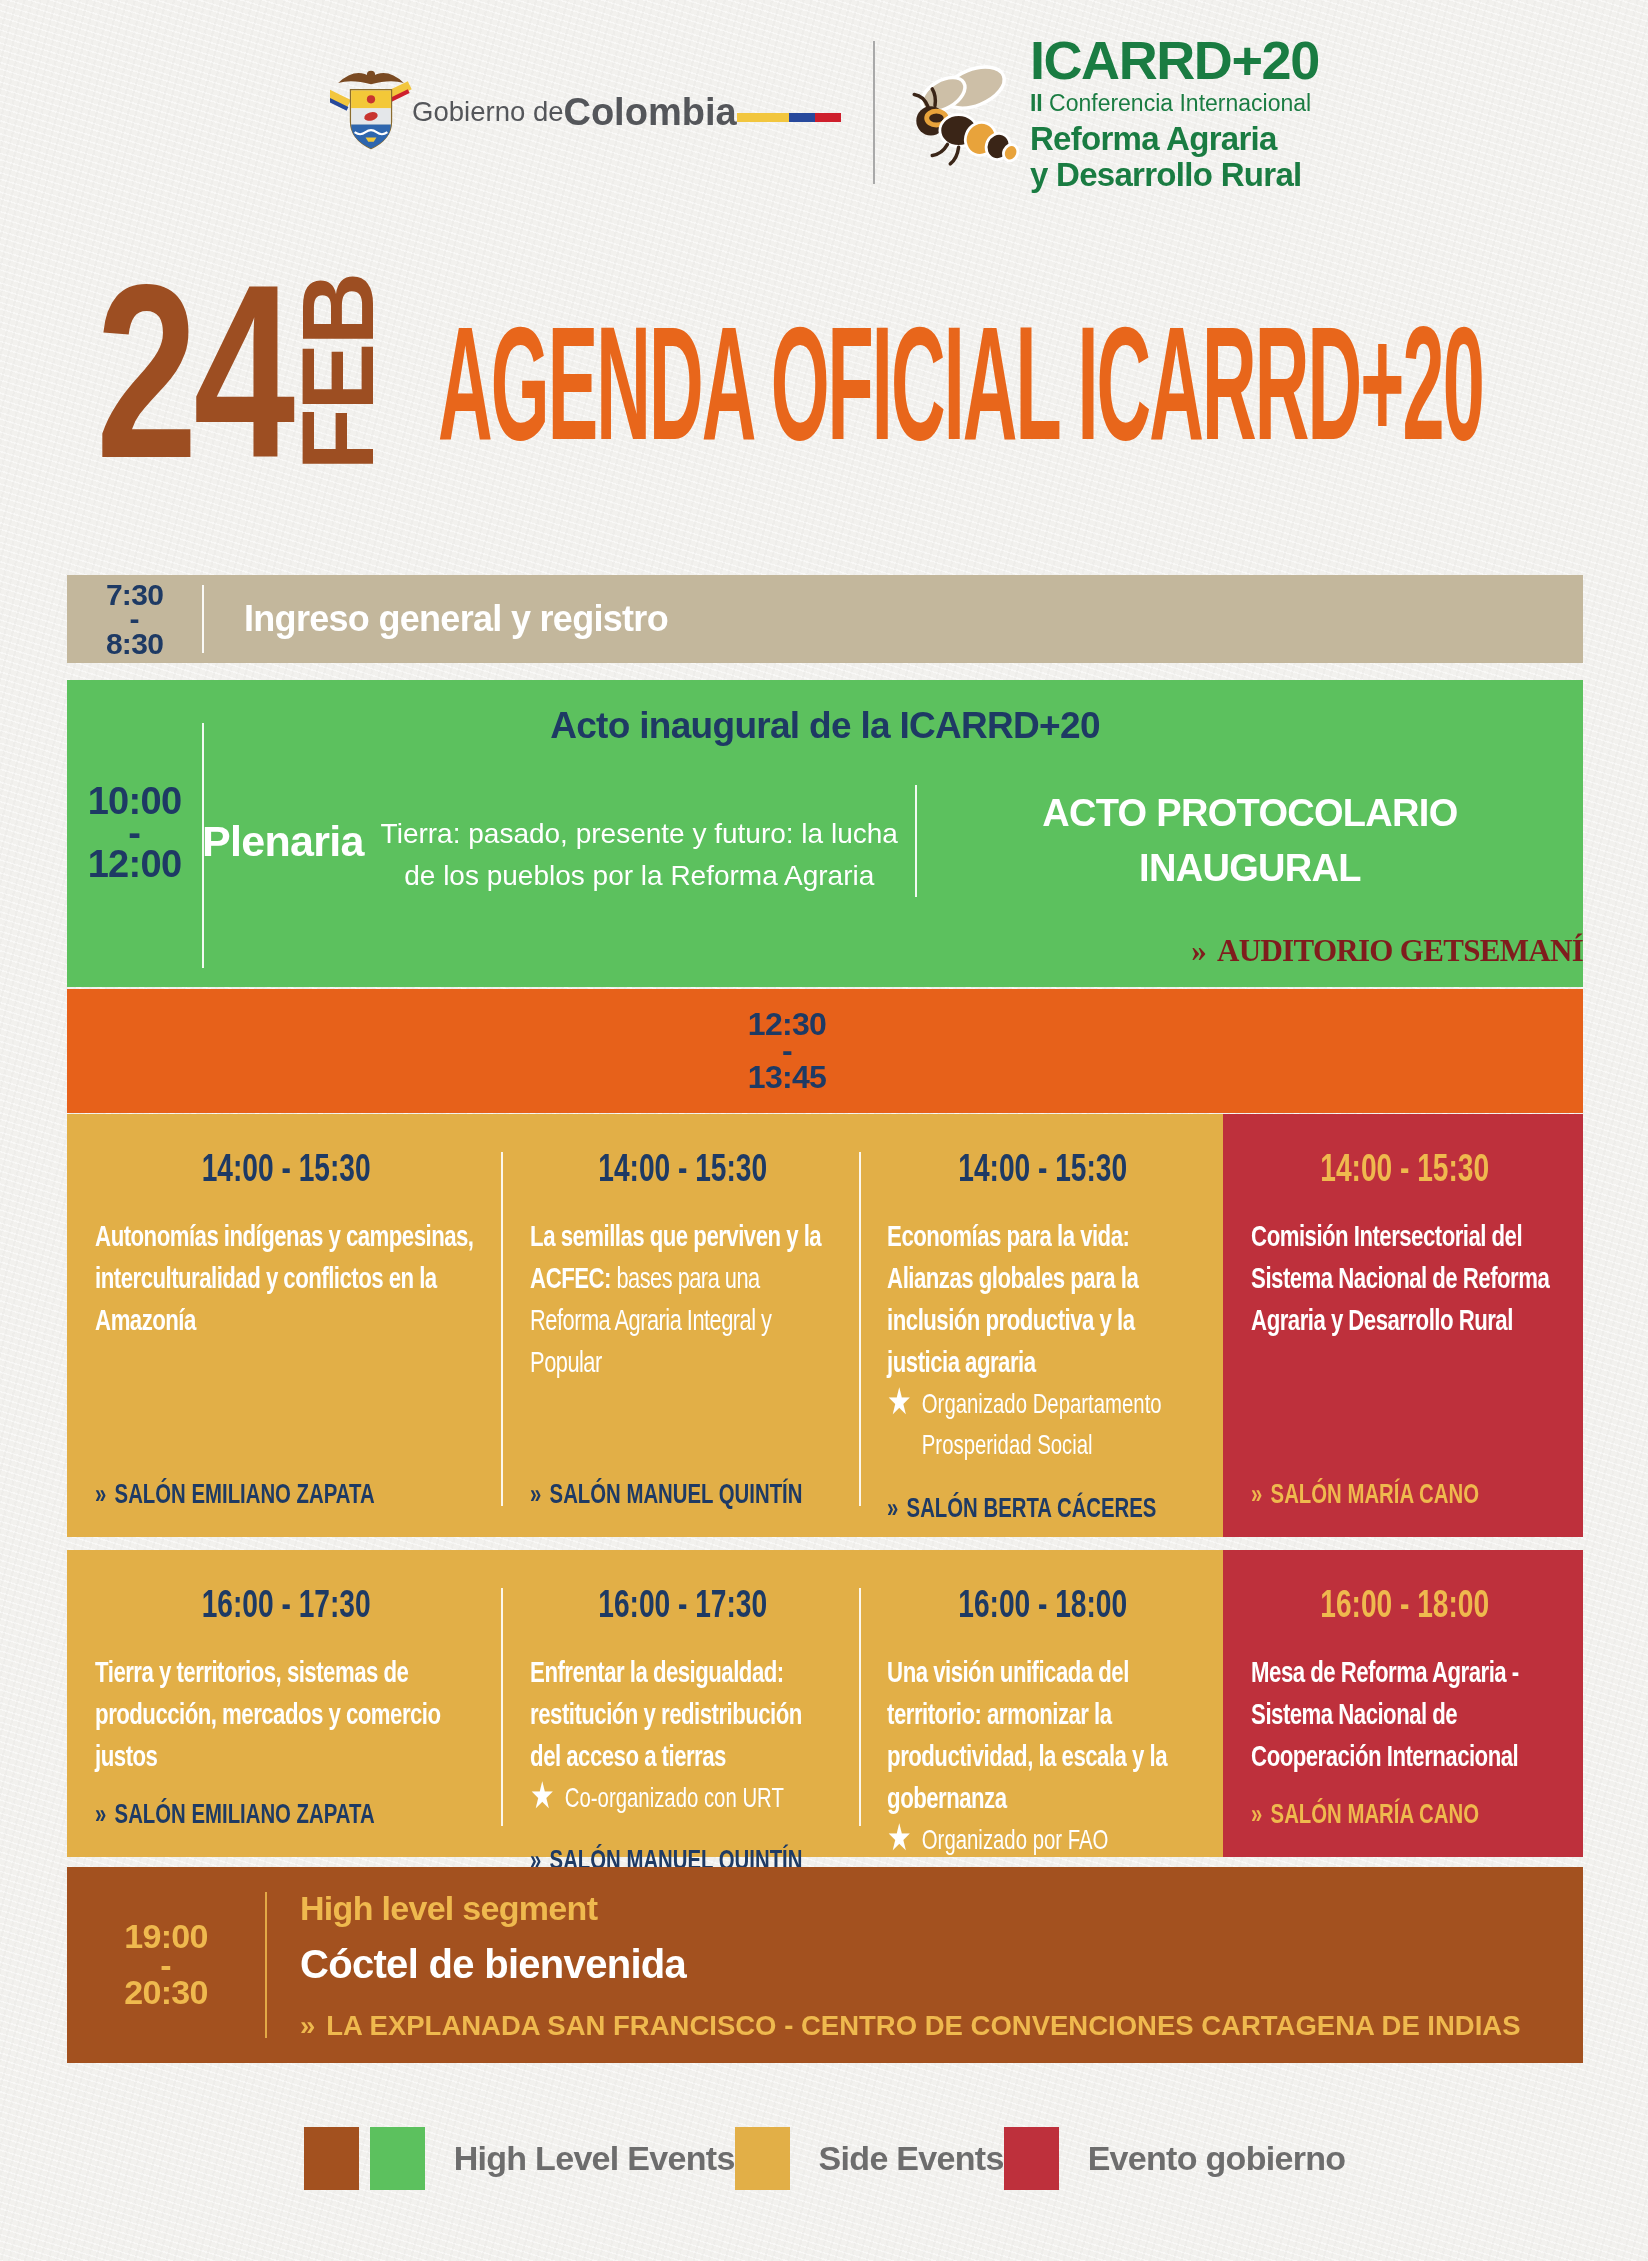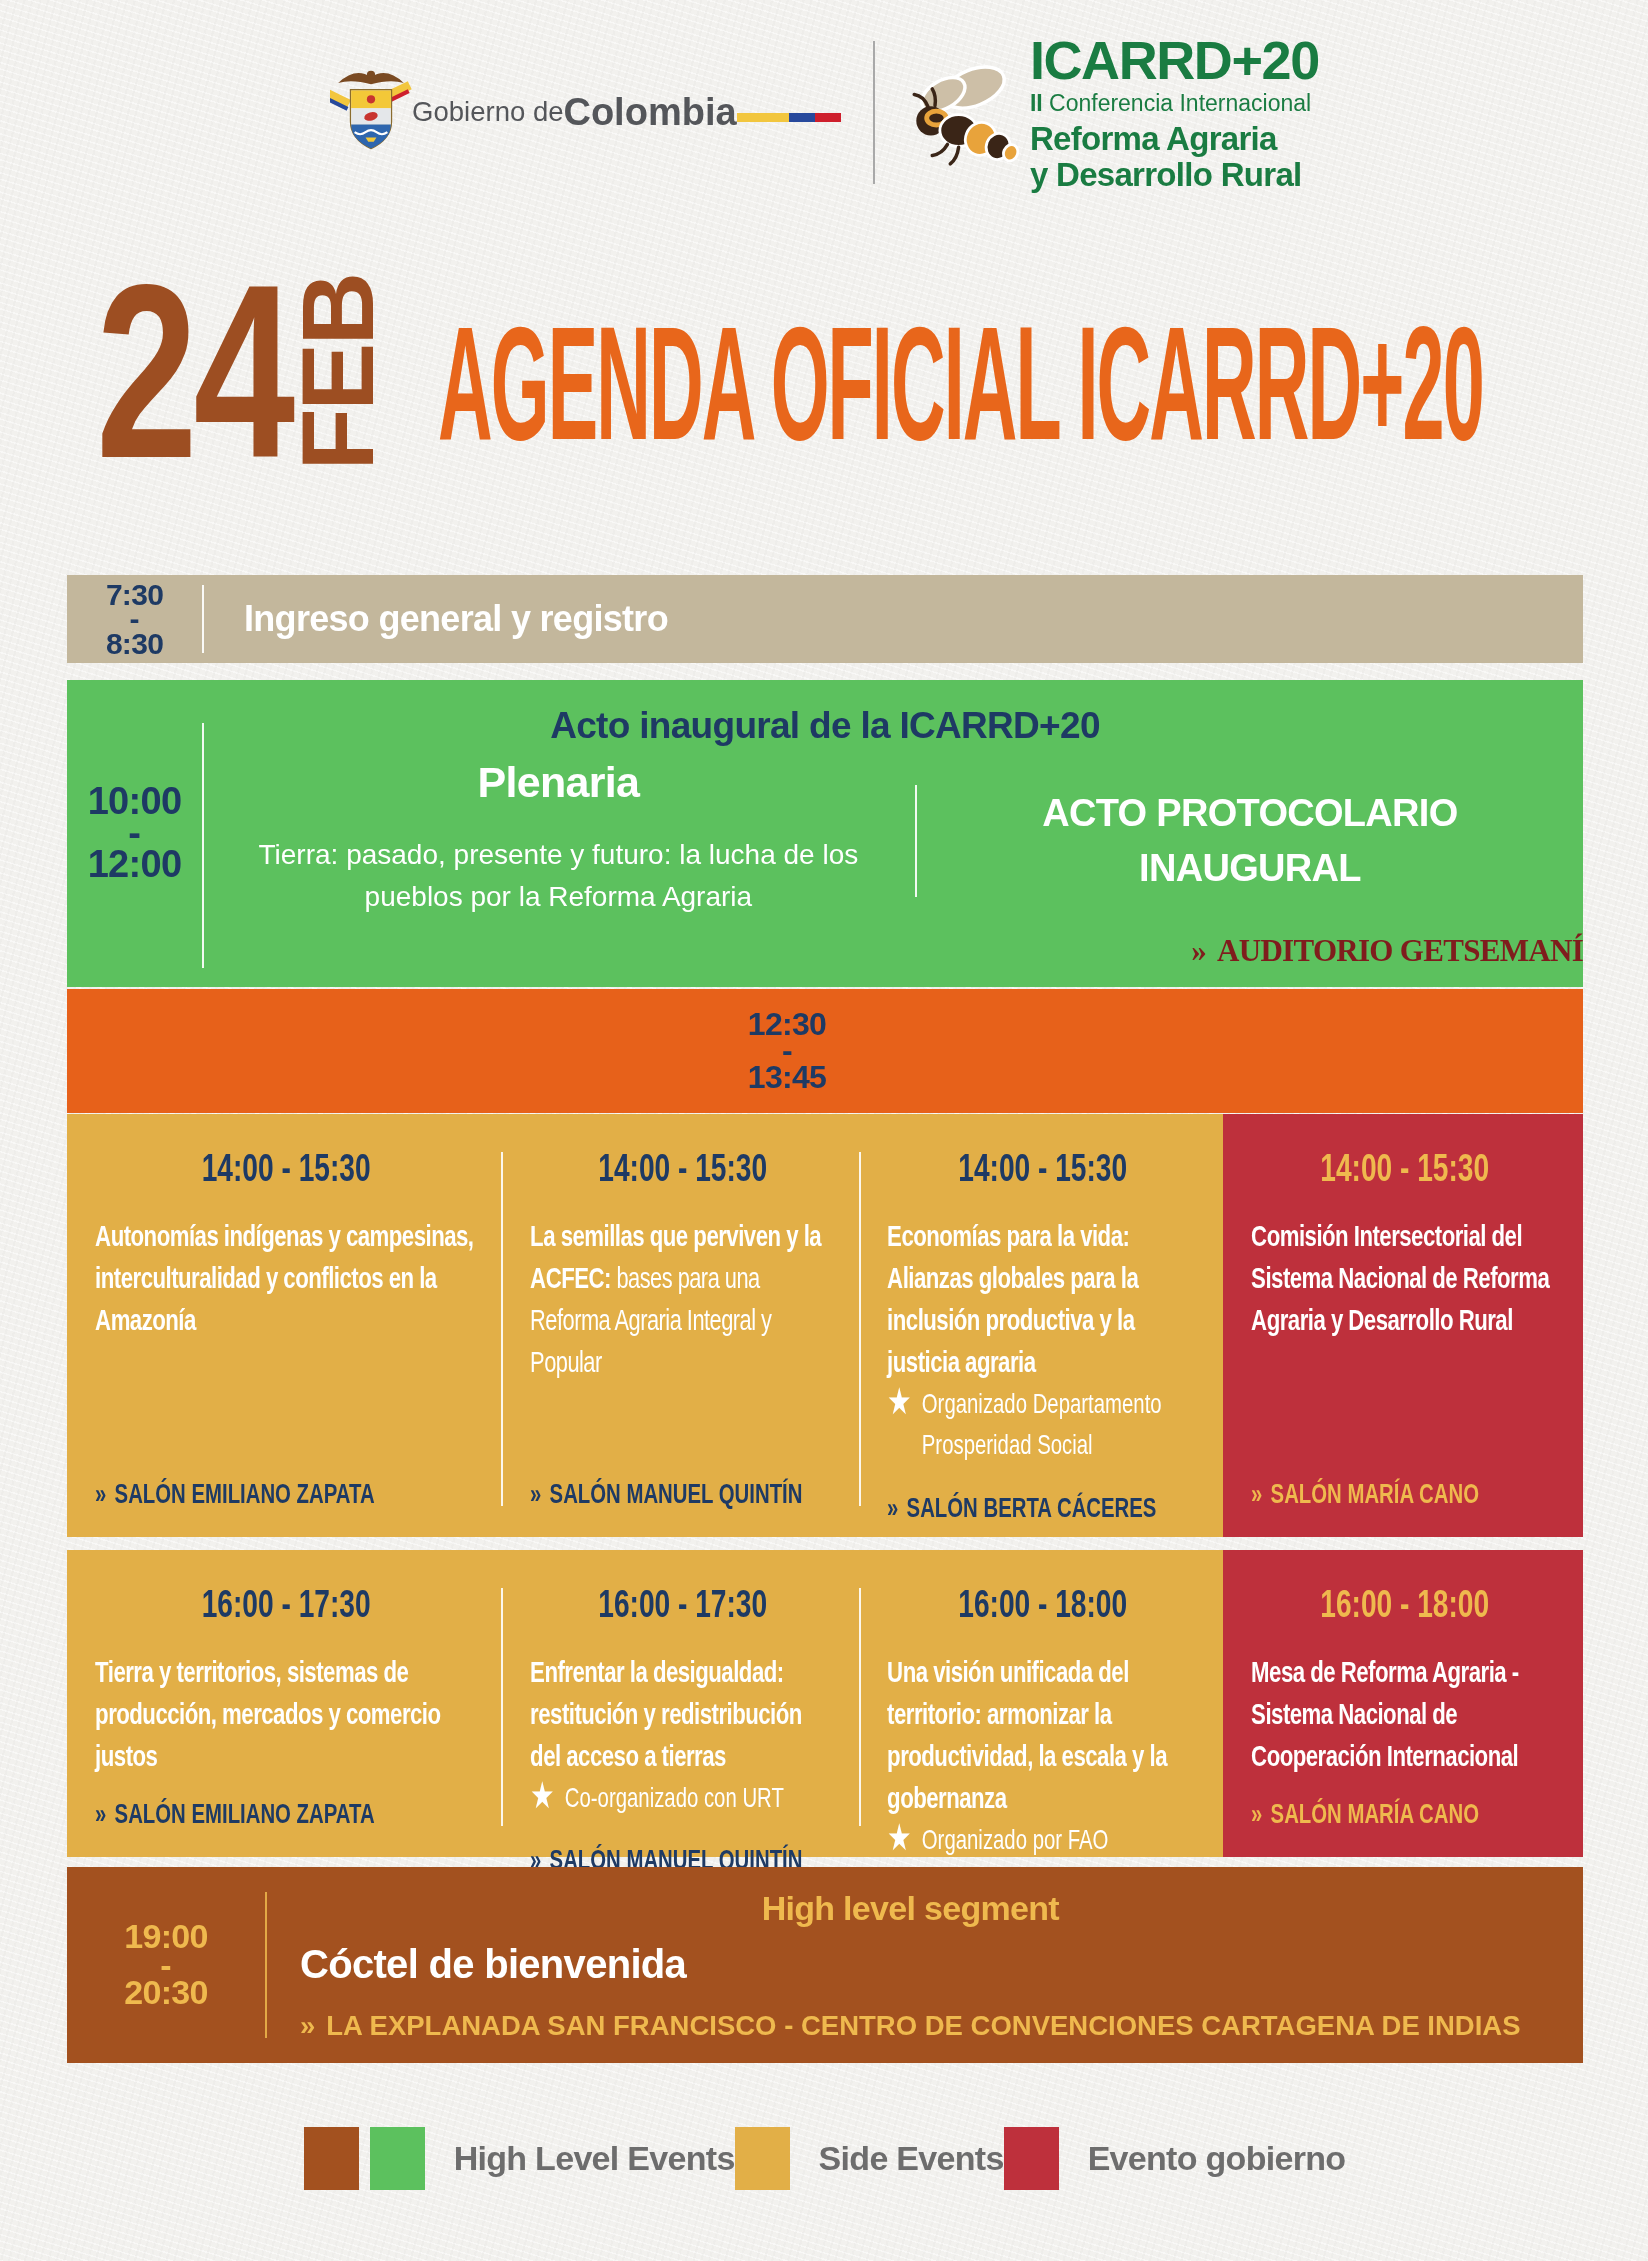--- a/index.html
+++ b/index.html
@@ -47,21 +47,21 @@
   .row-reg .vline{left:135px;top:9.6px;bottom:9.6px;}
   .reg-title{position:absolute;left:177px;top:50%;transform:translateY(-50%);color:#FFFFFF;
              font-size:36px;font-weight:bold;letter-spacing:-0.7px;}
   
   .row-inaug{top:680px;height:307px;background:#5CC15E;}
   .inaug-title{position:absolute;top:25px;left:0;width:100%;text-align:center;color:#1E3A64;
                font-size:37px;font-weight:bold;letter-spacing:-0.7px;}
   .row-inaug .time-col{width:135px;font-size:38px;}
   .row-inaug .vline{left:135px;top:43px;bottom:19px;}
   .inaug-cols{position:absolute;left:135px;right:0;top:84px;bottom:69px;display:flex;}
-  .in-left{flex:1.07;display:flex;flex-direction:column;align-items:center;justify-content:flex-end;}
+  .in-left{flex:1.07;display:flex;flex-direction:row;align-items:center;justify-content:flex-end;}
   .plenaria{font-size:43px;font-weight:bold;color:#fff;letter-spacing:-0.7px;}
   .plen-desc{margin-top:27.5px;width:88%;text-align:center;color:#fff;font-size:28px;line-height:1.5;}
   .in-vline{width:2.1px;background:rgba(255,255,255,0.92);margin:20.6px 0;}
   .in-right{flex:1;display:flex;align-items:center;justify-content:center;}
   .protocol{width:74%;text-align:center;color:#fff;font-size:38px;font-weight:bold;line-height:1.45;letter-spacing:-0.7px;}
   .inaug-venue{position:absolute;bottom:18px;width:100%;text-align:right;color:#7f1d1d;
                font-size:31px;font-weight:bold;letter-spacing:-0.7px;font-family:Liberation Serif, serif;}
   
   .row-lunch{top:989px;height:124px;background:#E7611A;display:flex;align-items:center;
              justify-content:center;gap:36px;padding-right:76px;}
@@ -88,21 +88,21 @@
            align-items:flex-start;width:94%;}
   .ev-note .star{font-size:37px;line-height:1.05;}
   .ev-venue{color:#1E3A64;font-size:27.5px;font-weight:bold;}
   .ev.red .ev-venue{color:#EFB94E;}
   .chev{margin-right:11px;}
   
   .row-eve{top:1867px;height:196px;background:#A3511F;}
   .row-eve .time-col{width:198px;color:#EFB94E;font-size:34px;}
   .eve-vline{left:198px;top:25px;bottom:25px;background:rgba(239,185,78,0.85);}
   .eve-body{position:absolute;left:233px;top:22px;}
-  .eve-hls{color:#EFB94E;font-size:34px;font-weight:bold;letter-spacing:-0.7px;text-align:center;}
+  .eve-hls{color:#EFB94E;font-size:34px;font-weight:bold;letter-spacing:-0.7px;}
   .eve-sub{color:#fff;font-size:40px;font-weight:bold;margin-top:13.7px;letter-spacing:-0.7px;}
   .eve-venue{color:#EFB94E;font-size:27.5px;font-weight:bold;margin-top:23px;}
   
   .legend{position:absolute;top:2127px;left:0;width:100%;display:flex;justify-content:center;
           align-items:center;}
   .leg-item{display:flex;align-items:center;gap:29px;}
   .swatches{display:flex;gap:11px;}
   .sw{width:55px;height:63px;}
   .sw-brown{background:#A3511F;} .sw-green{background:#5CC15E;}
   .sw-gold{background:#E2AF47;}  .sw-red{background:#BE303C;}

